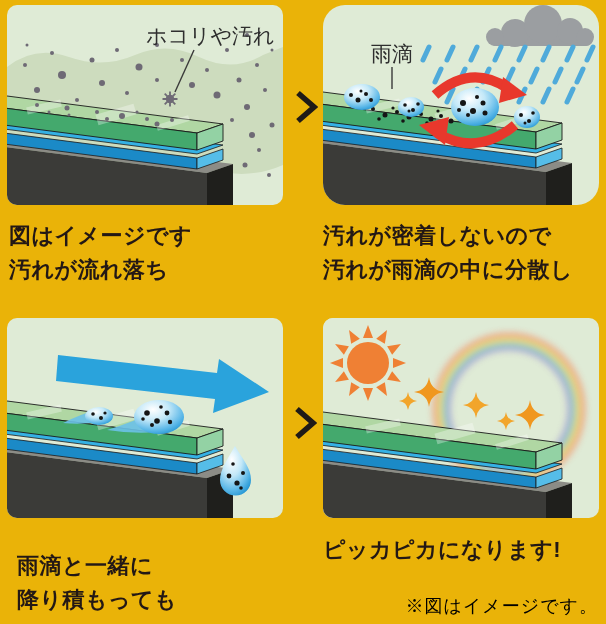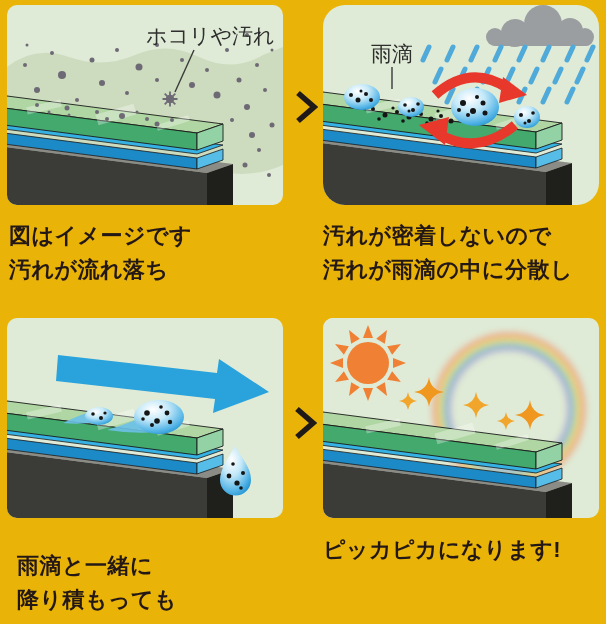--- a/index.html
+++ b/index.html
@@ -321,14 +321,15 @@
 
   <div class="cap" id="cap-3">
     <div>雨滴と一緒に</div>
     <div>降り積もっても</div>
   </div>
   <div class="cap" id="cap-4">
     <div>ピッカピカになります!</div>
     <div></div>
   </div>
 
+  <div class="footnote">※図はイメージです。</div>
 
 </div>
 
 </body></html>

